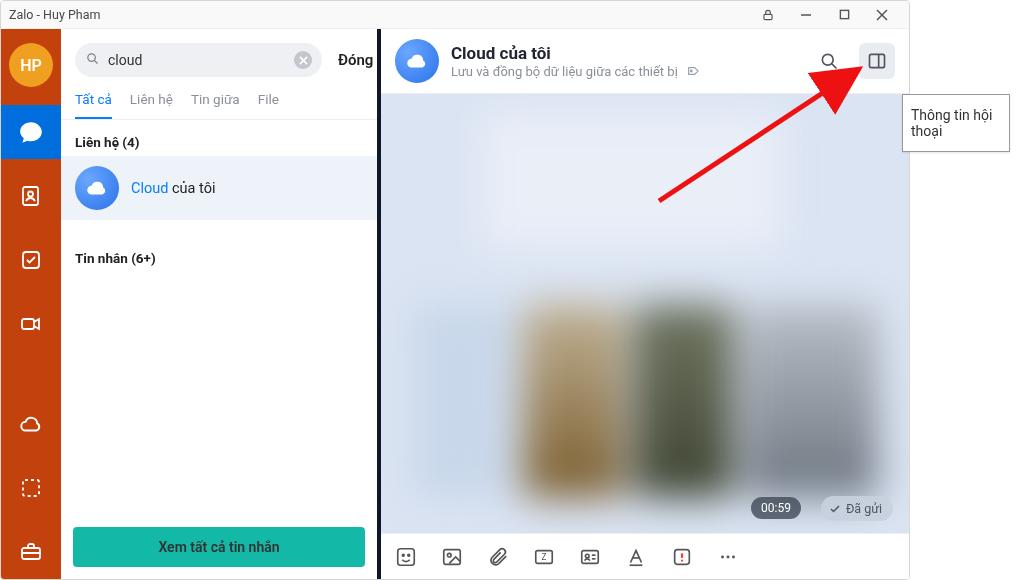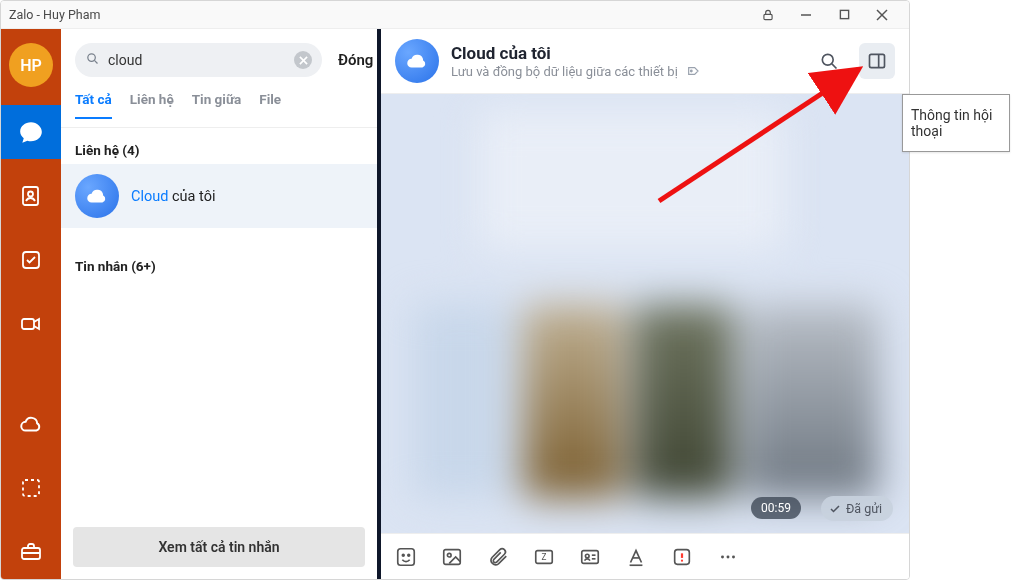--- a/index.html
+++ b/index.html
@@ -17,34 +17,34 @@
   .rail-btn.active { background: #006edc; }
   .rail-spacer { flex: 1; }
 
   .sidebar { width: 320px; border-right: 4px solid #0f172a; display: flex; flex-direction: column; background: #fff; }
   .search-row { display: flex; align-items: center; gap: 10px; padding: 14px 14px 6px 14px; }
   .search-box { flex: 1; height: 34px; background: #eef0f3; border-radius: 17px; display: flex; align-items: center; padding: 0 10px; gap: 8px; color: #555; }
   .search-box input { flex: 1; border: none; background: transparent; outline: none; font-size: 14px; color: #333; }
   .search-clear { width: 18px; height: 18px; border-radius: 50%; background: #c3c7cc; color: #fff; display: flex; align-items: center; justify-content: center; font-size: 11px; cursor: pointer; }
   .close-search { font-size: 15px; font-weight: 600; color: #1f1f1f; cursor: pointer; padding: 0 6px; }
 
-  .tabs { display: flex; gap: 18px; padding: 8px 14px 8px 14px; border-bottom: 1px solid #eee; font-size: 13.5px; color: #8a8f98; font-weight: 700; }
+  .tabs { display: flex; gap: 18px; padding: 8px 14px 0 14px; border-bottom: 1px solid #eee; font-size: 13.5px; color: #8a8f98; font-weight: 400; }
   .tab { padding-bottom: 10px; cursor: pointer; border-bottom: 2px solid transparent; }
   .tab.active { color: #0a7cff; border-bottom-color: #0a7cff; }
 
   .section-title { font-size: 13.5px; font-weight: 700; color: #222; padding: 14px 14px 6px 14px; }
 
   .contact-item { display: flex; align-items: center; gap: 12px; padding: 10px 14px; cursor: pointer; }
   .contact-item.selected { background: #eef3f9; }
   .cloud-avatar { width: 44px; height: 44px; border-radius: 50%; background: radial-gradient(circle at 30% 30%, #6aa7ff, #2a72e9); display: flex; align-items: center; justify-content: center; flex: 0 0 auto; }
   .cloud-avatar svg { display:block; }
   .contact-name { font-size: 14.5px; color: #222; }
   .contact-name .hl { color: #0a7cff; }
 
-  .see-all { margin: auto 12px 12px 12px; height: 40px; border-radius: 4px; background: #e5e5e5; display: flex; align-items: center; justify-content: center; font-size: 14px; font-weight: 600; color: #333; cursor: pointer; }
+  .see-all { margin: auto 12px 12px 12px; height: 40px; border-radius: 4px; background: #14b8a6; display: flex; align-items: center; justify-content: center; font-size: 14px; font-weight: 600; color: #333; cursor: pointer; }
 
   .main { flex: 1; display: flex; flex-direction: column; background: #fff; min-width: 0; }
   .chat-header { display: flex; align-items: center; gap: 12px; padding: 10px 14px; border-bottom: 1px solid #eee; }
   .chat-avatar { width: 44px; height: 44px; border-radius: 50%; background: radial-gradient(circle at 30% 30%, #6aa7ff, #2a72e9); display:flex; align-items:center; justify-content:center; flex:0 0 auto; }
   .chat-titles { flex: 1; min-width: 0; }
   .chat-title { font-size: 17px; font-weight: 700; color: #1f2430; }
   .chat-sub { font-size: 13px; color: #8a8f98; display: flex; align-items: center; gap: 8px; }
   .chat-sub .tag-ico { color: #9aa2ae; display:inline-flex; }
   .hdr-btn { width: 36px; height: 36px; border-radius: 6px; display: flex; align-items: center; justify-content: center; color: #4f5560; cursor: pointer; }
   .hdr-btn.toggled { background: #e9edf2; }

